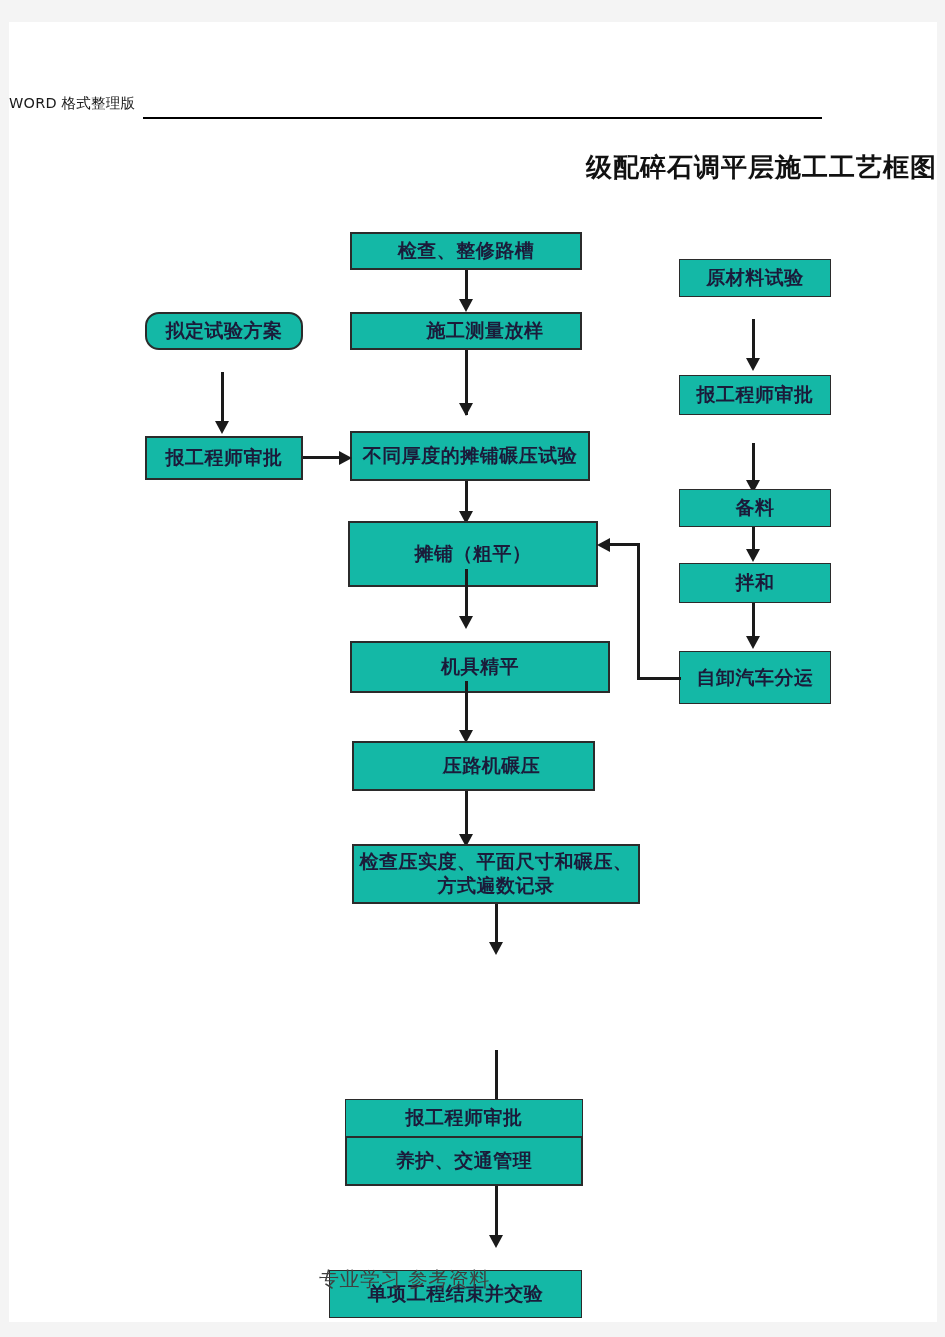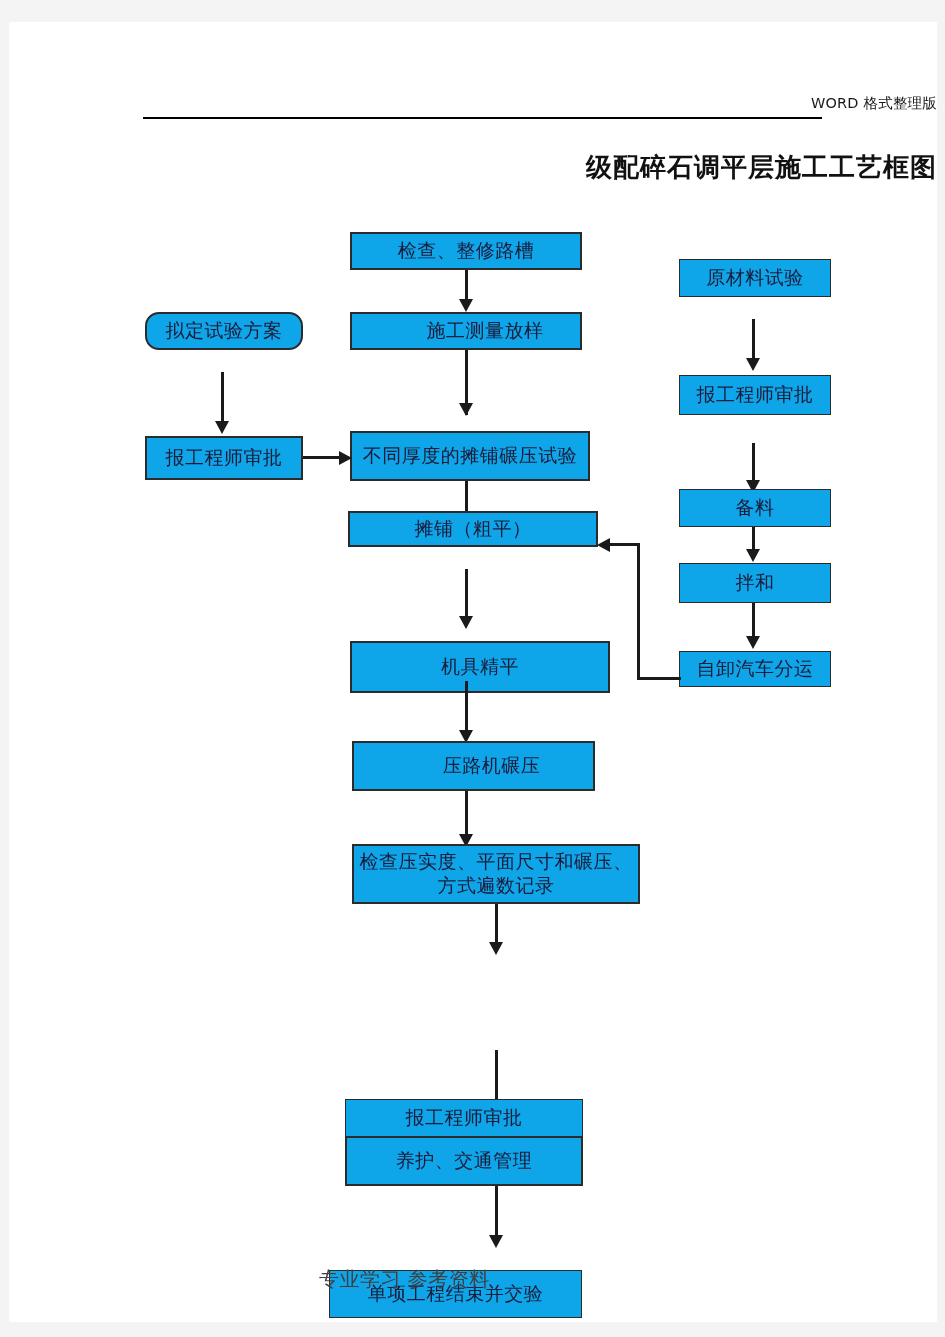--- a/index.html
+++ b/index.html
@@ -24,21 +24,21 @@
     width: 928px;
     height: 1300px;
     background: #ffffff;
   }
   
   #header-text {
     position: absolute;
     left: 0;
     top: 72px;
     width: 928px;
-    text-align: right;
+    text-align: left;
     font-size: 14.5px;
     color: #1a1a1a;
     letter-spacing: 0.2px;
     white-space: nowrap;
   }
   #header-rule {
     position: absolute;
     left: 134px;
     top: 95px;
     width: 679px;
@@ -56,30 +56,31 @@
     color: #111111;
     letter-spacing: 1px;
     white-space: nowrap;
   }
 
   
   .node {
     position: absolute;
     box-sizing: border-box;
     border: 2px solid #2b2b2b;
-    background: #0ea5e9;
+    background: #14b8a6;
     display: flex;
     align-items: center;
     justify-content: center;
     text-align: center;
     font-size: 19px;
     color: #1b1b3a;
     line-height: 1.25;
     letter-spacing: 0.5px;
     white-space: pre-line;
+    font-weight: bold;
   }
   .node.thin { border-width: 1.6px; }
 
   
   .vline {
     position: absolute;
     width: 3px;
     background: #1a1a1a;
   }
   .hline {
@@ -138,21 +139,21 @@
     <div class="arrow-down" style="left:450px; top:277px;"></div>
 
     <div class="node" style="left:341px; top:290px; width:232px; height:38px;padding-left:38px;">施工测量放样</div>
     <div class="vline" style="left:456px; top:328px; height:65px;"></div>
     <div class="arrow-down" style="left:450px; top:381px;"></div>
 
     <div class="node" style="left:341px; top:409px; width:240px; height:50px;">不同厚度的摊铺碾压试验</div>
     <div class="vline" style="left:456px; top:459px; height:32px;"></div>
     <div class="arrow-down" style="left:450px; top:489px;"></div>
 
-    <div class="node" style="left:339px; top:489px; width:250px; height:36px;">摊铺（粗平）</div>
+    <div class="node" style="left:339px; top:499px; width:250px; height:66px;">摊铺（粗平）</div>
     <div class="vline" style="left:456px; top:547px; height:49px;"></div>
     <div class="arrow-down" style="left:450px; top:594px;"></div>
 
     <div class="node" style="left:341px; top:607px; width:260px; height:52px;margin-top:12px;">机具精平</div>
     <div class="vline" style="left:456px; top:659px; height:52px;"></div>
     <div class="arrow-down" style="left:450px; top:708px;"></div>
 
     <div class="node" style="left:343px; top:719px; width:243px; height:50px;padding-left:36px;">压路机碾压</div>
     <div class="vline" style="left:456px; top:769px; height:47px;"></div>
     <div class="arrow-down" style="left:450px; top:812px;"></div>
@@ -182,21 +183,21 @@
     <div class="arrow-down" style="left:737px; top:458px;"></div>
 
     <div class="node thin" style="left:670px; top:467px; width:152px; height:38px;">备料</div>
     <div class="vline" style="left:743px; top:505px; height:26px;"></div>
     <div class="arrow-down" style="left:737px; top:527px;"></div>
 
     <div class="node thin" style="left:670px; top:541px; width:152px; height:40px;">拌和</div>
     <div class="vline" style="left:743px; top:581px; height:36px;"></div>
     <div class="arrow-down" style="left:737px; top:614px;"></div>
 
-    <div class="node thin" style="left:670px; top:629px; width:152px; height:36px;">自卸汽车分运</div>
+    <div class="node thin" style="left:670px; top:629px; width:152px; height:53px;">自卸汽车分运</div>
 
     <div class="hline" style="left:628px; top:655px; width:44px;"></div>
     <div class="vline" style="left:628px; top:521px; height:137px;"></div>
     <div class="hline" style="left:600px; top:521px; width:30px;"></div>
     <div class="arrow-left" style="left:588px; top:516px;"></div>
 
     <div class="node thin" style="left:336px; top:1077px; width:238px; height:38px;">报工程师审批</div>
     <div class="node" style="left:336px; top:1114px; width:238px; height:50px;">养护、交通管理</div>
 
     <div class="vline" style="left:486px; top:1164px; height:52px;"></div>

